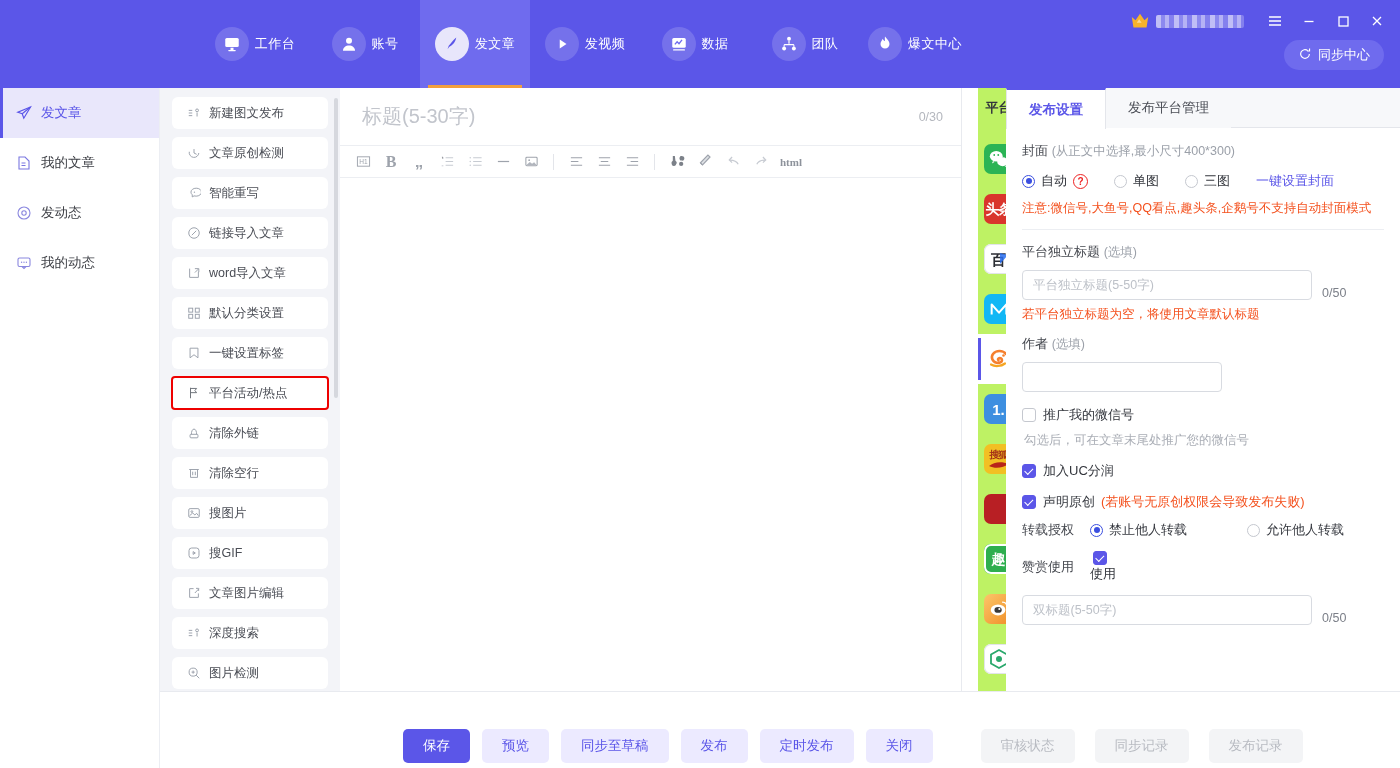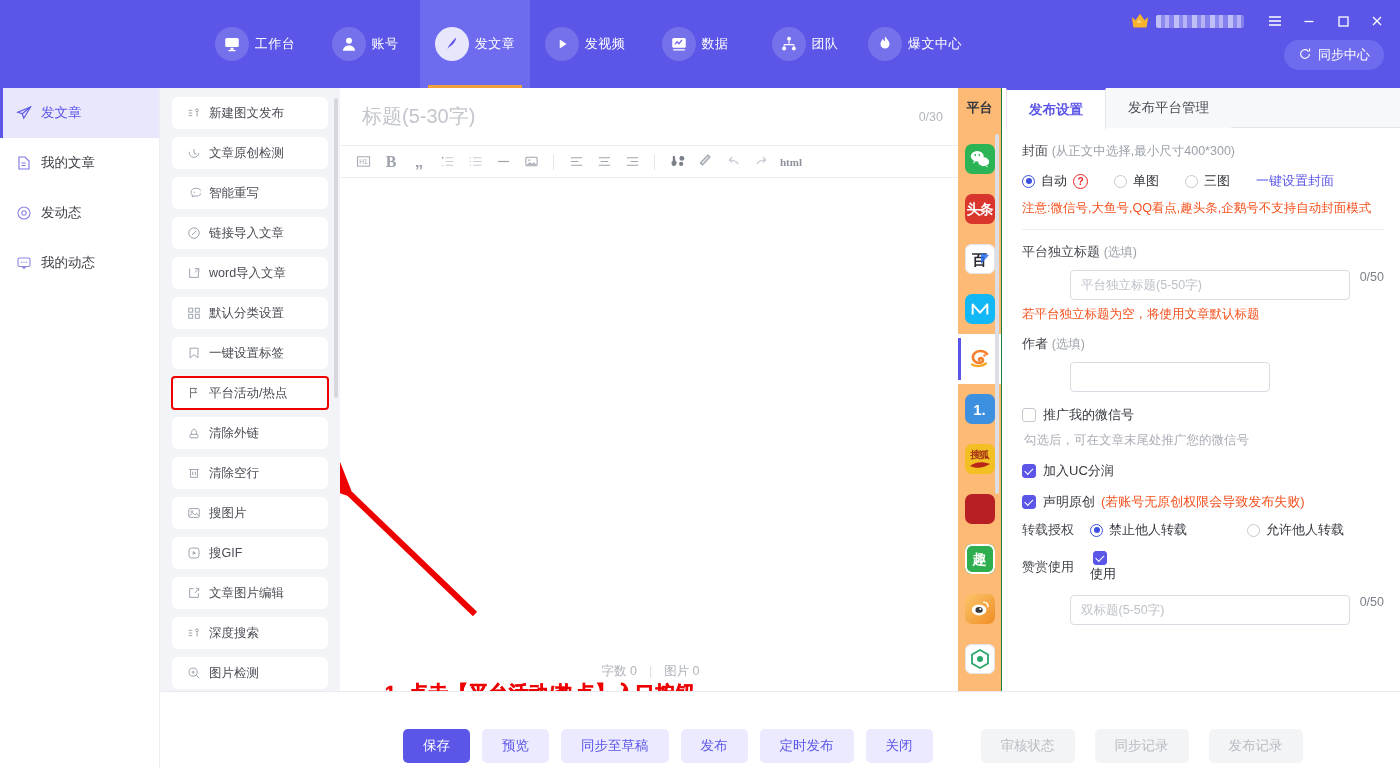--- a/index.html
+++ b/index.html
@@ -133,22 +133,22 @@
   
   .anno-arrow { position: absolute; left: 0; top: 0; pointer-events: none; }
   .anno-text {
     position: absolute; left: 45px; top: 502px; font-size: 19px; font-weight: bold;
     color: #ee0000; letter-spacing: 1px; white-space: nowrap;
     -webkit-text-stroke: 0.6px #ee0000;
   }
 
   
   .rail {
-    position: absolute; left: 958px; top: 88px; width: 44px; height: 603px;
-    background: #fdba74; border-right: 1px solid #15803d;
+    position: absolute; left: 978px; top: 88px; width: 44px; height: 603px;
+    background: #bef264; border-right: 3px solid #15803d;
   }
   .rail-head {
     height: 40px; display: flex; align-items: center; justify-content: center;
     font-size: 13px; color: #33363d; font-weight: bold;
   }
   .rail-list { padding-top: 6px; }
   .rail-item {
     height: 50px; display: flex; align-items: center; justify-content: center;
     cursor: pointer; position: relative;
   }
@@ -202,21 +202,21 @@
     cursor: pointer;
   }
   .link-blue { color: #5b56e8; font-size: 13px; cursor: pointer; }
   .warn { font-size: 12.5px; color: #f4511e; margin: 6px 0 12px 0; }
   .divider { height: 1px; background: #eceef2; margin: 4px 0 13px 0; }
   .inp {
     height: 30px; border: 1px solid #d8dbe1; border-radius: 4px; padding: 0 10px;
     font-size: 12.5px; color: #33363d; font-family: inherit; outline: none; background: #fff;
   }
   .inp::placeholder { color: #bdc1c8; }
-  .inp-row { display: flex; align-items: flex-start; gap: 10px; margin-bottom: 6px; margin-left: 48px; }
+  .inp-row { display: flex; align-items: flex-end; gap: 10px; margin-bottom: 6px; }
   .cnt { font-size: 12.5px; color: #7b7f88; }
   .cb {
     width: 14px; height: 14px; border-radius: 3px; border: 1px solid #c5c8cf; background: #fff;
     display: inline-flex; align-items: center; justify-content: center; margin-right: 7px; flex: none;
   }
   .cb.on { background: #5b56e8; border-color: #5b56e8; }
   .cb.on::after {
     content: ""; width: 7px; height: 3.5px; border-left: 1.6px solid #fff; border-bottom: 1.6px solid #fff;
     transform: rotate(-45deg) translate(0.5px,-1px);
   }
@@ -655,39 +655,20 @@
       </span>
       <span class="tbtn">
         <svg width="15" height="15" viewBox="0 0 16 16" fill="none" stroke="#c7cbd2" stroke-width="1.3">
             <path d="M3 11c1.3-3 4-4.5 9-4.5"></path>
             <path d="M9.5 3.2l3 3.2-3 2.8"></path>
           </svg>
       </span>
       <span class="tbtn html">html</span>
     </div>
 
-    <div class="ebody">
-
-      <svg class="anno-arrow" width="622" height="513">
-        <defs>
-          <marker id="ah" markerWidth="9" markerHeight="9" refX="1" refY="4.5" orient="auto">
-            <path d="M8.5,0.6 L0,4.5 L8.5,8.4 L6,4.5 Z" fill="#ee0000"></path>
-          </marker>
-        </defs>
-        <line x1="135" y1="436" x2="10" y2="316" stroke="#ee0000" stroke-width="6" marker-end="url(#ah)"></line>
-      </svg>
-
-      <div class="anno-text">1. 点击【平台活动/热点】入口按钮</div>
-
-      <div class="efooter">
-        <span>字数 0</span>
-        <span class="sep">|</span>
-        <span>图片 0</span>
-      </div>
-    </div>
   </div>
 
   <div class="rail">
     <div class="rail-head">平台</div>
     <div class="rail-list">
 
       <div class="rail-item">
         <span class="pico" style="background:#2bb455;">
           <svg width="22" height="22" viewBox="0 0 24 24" fill="#fff">
               <ellipse cx="9" cy="9" rx="7" ry="5.8"></ellipse>

